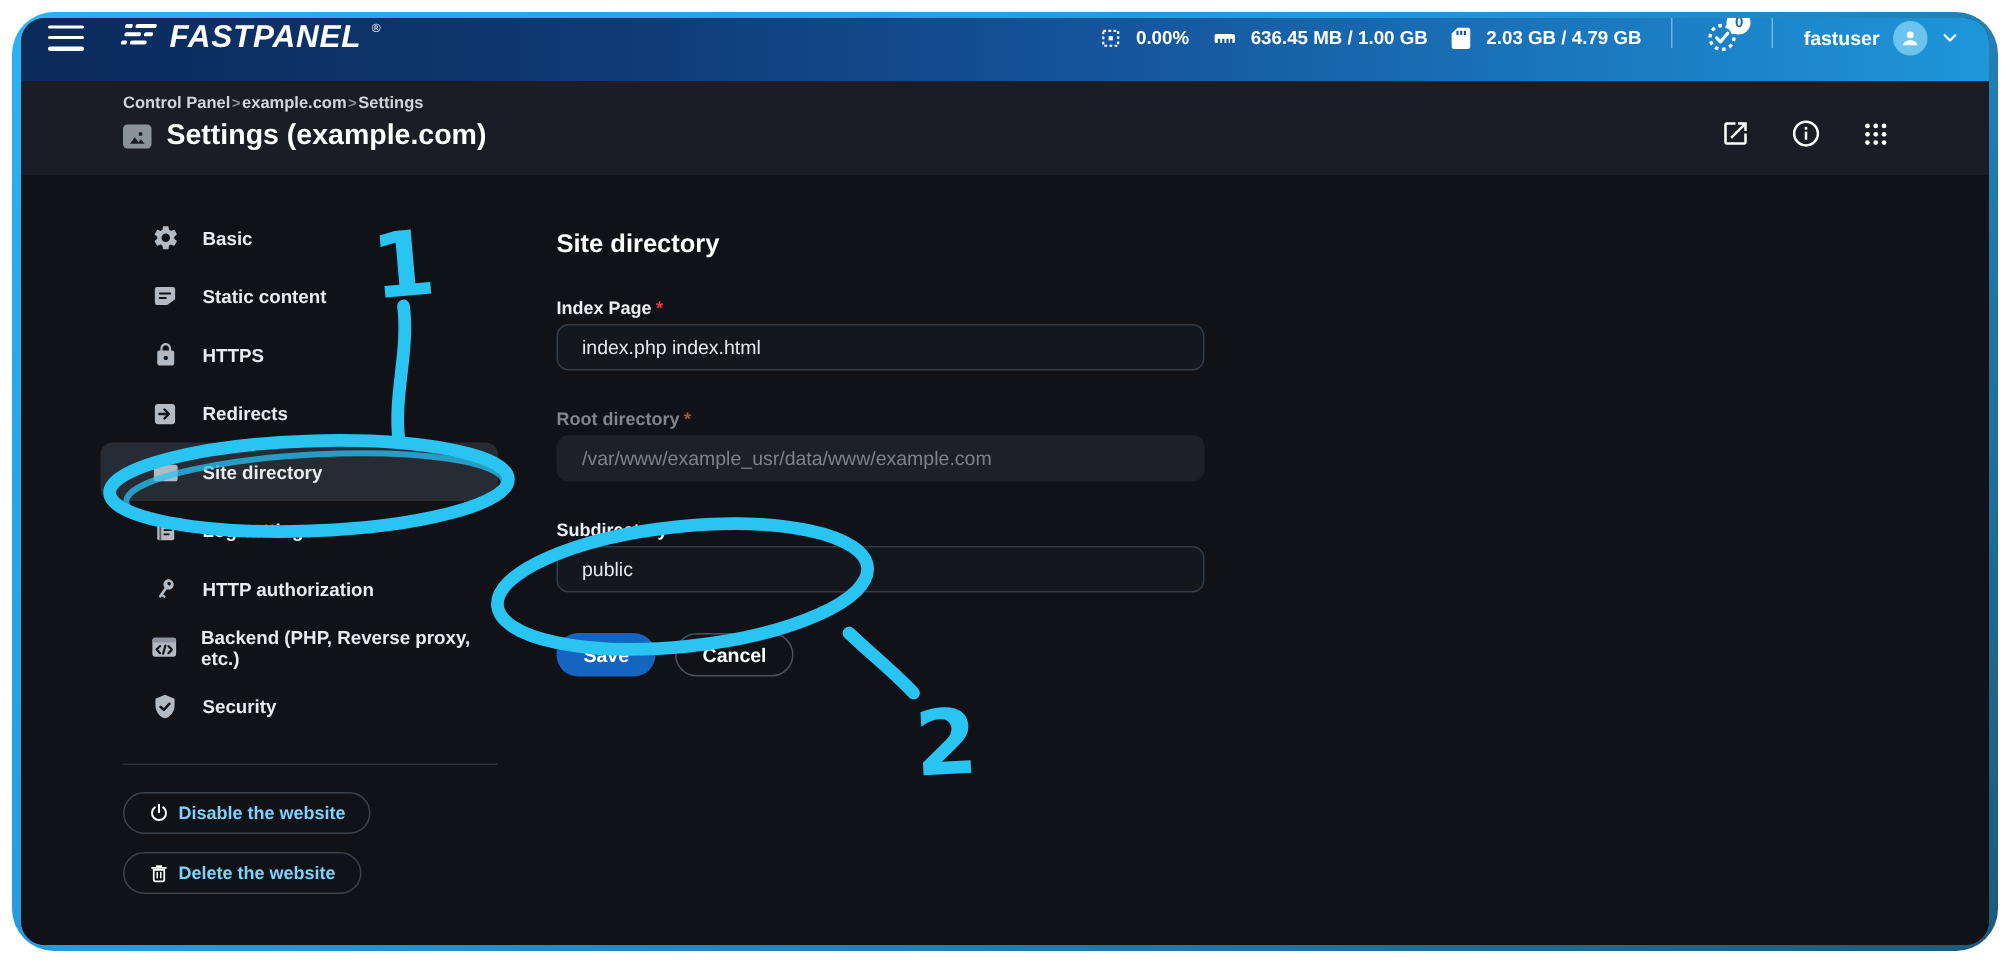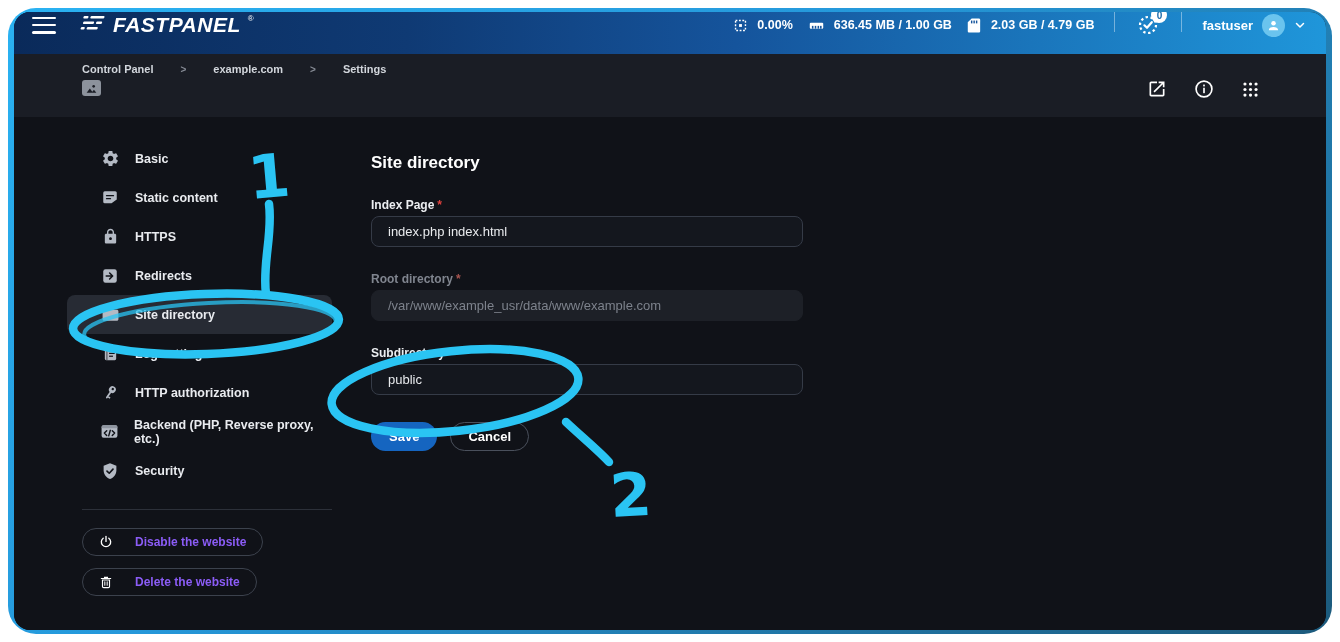--- a/index.html
+++ b/index.html
@@ -25,40 +25,40 @@
   .bell-wrap { position:relative; width:26px; height:26px; display:flex; align-items:center; justify-content:center; cursor:pointer; }
   .badge { position:absolute; top:-5px; right:-6px; width:16px; height:16px; border-radius:50%; background:#fff;
            color:#1769aa; font-size:10px; font-weight:bold; display:flex; align-items:center; justify-content:center; }
   .user { display:flex; align-items:center; gap:9px; cursor:pointer; }
   .user-name { font-size:13px; font-weight:bold; }
   .avatar { width:23px; height:23px; border-radius:50%; background:#6ac4ee; display:flex; align-items:center; justify-content:center; }
 
   
   .subheader { height:63px; flex:0 0 63px; background:#1a1d25; display:flex; align-items:flex-start; padding:9px 66px 0 68px; }
   .crumbs-title { display:flex; flex-direction:column; }
-  .breadcrumb { display:flex; align-items:center; gap:27px; font-size:11px; font-weight:bold; color:#d2d6dc; }
+  .breadcrumb { display:flex; align-items:center; gap:1px; font-size:11px; font-weight:bold; color:#d2d6dc; }
   .crumb { cursor:pointer; }
   .crumb-sep { color:#858a94; font-size:10px; }
   .title-row { display:flex; align-items:center; gap:10px; margin-top:5px; }
   .title-ico { width:19px; height:16px; border-radius:3px; background:#8c929c; display:flex; align-items:center; justify-content:center; }
   .page-title { font-size:19px; font-weight:bold; color:#fff; }
   .sub-actions { margin-left:auto; display:flex; align-items:center; gap:27px; margin-top:16px; }
   .sub-actions .abtn { cursor:pointer; display:flex; }
 
   
   .content { flex:1; display:flex; background:#101218; }
   .sidebar { width:300px; flex:0 0 300px; padding-top:22px; }
   .side-item { height:39px; margin-left:53px; width:265px; display:flex; align-items:center; padding-left:33px; gap:15px;
                border-radius:8px; cursor:pointer; }
   .side-item.selected { background:#272b34; }
   .side-label { font-size:12.5px; font-weight:bold; color:#e9ebef; }
   .side-ico { width:20px; height:20px; display:flex; align-items:center; justify-content:center; }
   .side-divider { height:1px; background:#2c3039; width:250px; margin:19px 0 18px 68px; }
-  .pill-btn { display:inline-flex; align-items:center; gap:22px; height:28px; padding:0 16px; margin:0 0 12px 68px;
-              border:1px solid #3c424d; border-radius:15px; color:#8b5cf6; font-size:12px; font-weight:bold; cursor:pointer; background:transparent; width:fit-content; }
+  .pill-btn { display:inline-flex; align-items:center; gap:6px; height:28px; padding:0 16px; margin:0 0 12px 68px;
+              border:1px solid #3c424d; border-radius:15px; color:#7dd3fc; font-size:12px; font-weight:bold; cursor:pointer; background:transparent; width:fit-content; }
   .side-footer { display:flex; flex-direction:column; }
 
   
   .main { flex:1; padding:36px 0 0 57px; }
   .form-heading { font-size:17px; font-weight:bold; color:#fff; }
   .field { margin-top:25px; width:432px; }
   .field-label { font-size:12px; font-weight:bold; color:#eceef1; }
   .field-label .req { color:#e0413d; margin-left:3px; }
   .field.dim .field-label { color:#80858f; }
   .field.dim .field-label .req { color:#a85550; }
@@ -163,20 +163,21 @@
           <span class="crumb-sep">&gt;</span>
           <span class="crumb">Settings</span>
         </nav>
         <div class="title-row">
           <span class="title-ico">
             <svg width="13" height="11" viewBox="0 0 24 20">
               <circle cx="16" cy="6" r="2.4" fill="#1a1d25"></circle>
               <path d="M3 18l6-8 4.5 6 3-3.5L21 18z" fill="#1a1d25"></path>
             </svg>
           </span>
+          <h1 class="page-title">Settings (example.com)</h1>
         </div>
       </div>
       <div class="sub-actions">
         <span class="abtn">
           <svg width="20" height="20" viewBox="0 0 24 24" fill="#fff">
             <path d="M19 19H5V5h7V3H5c-1.11 0-2 .9-2 2v14c0 1.1.89 2 2 2h14c1.1 0 2-.9 2-2v-7h-2v7zM14 3v2h3.59l-9.83 9.83 1.41 1.41L19 6.41V10h2V3h-7z"></path>
           </svg>
         </span>
         <span class="abtn">
           <svg width="20" height="20" viewBox="0 0 24 24">

